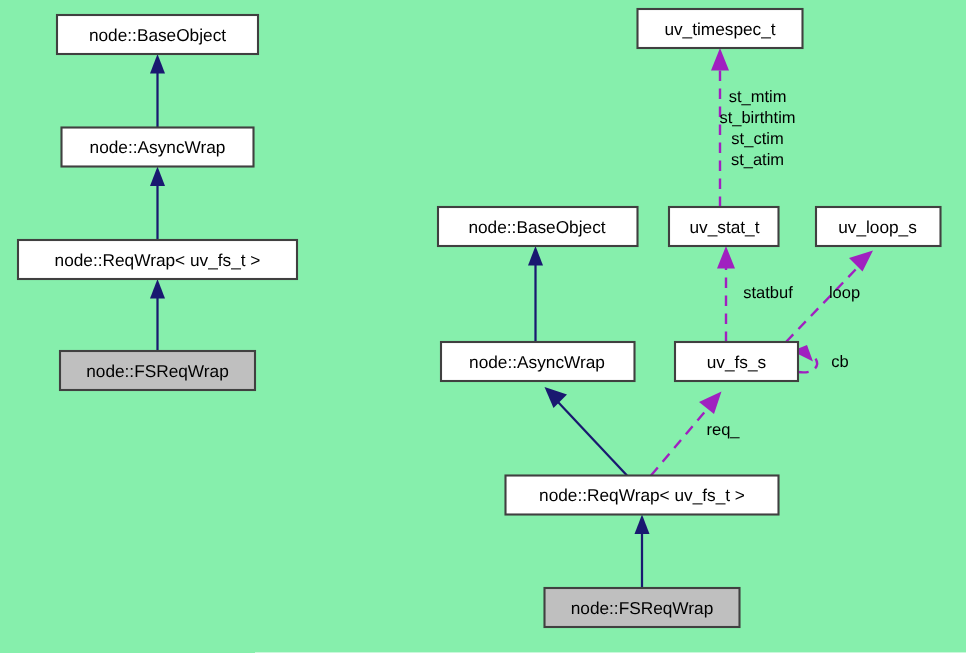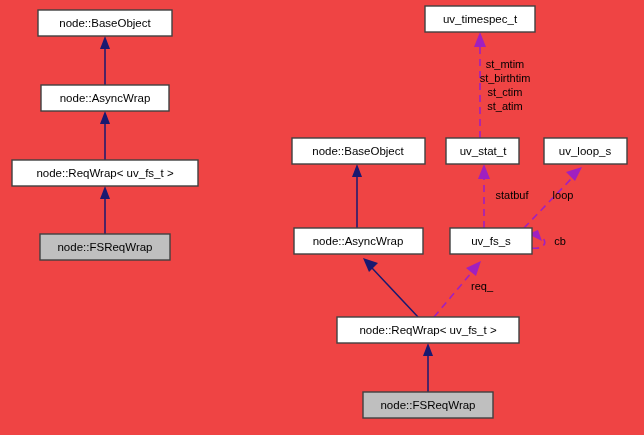--- a/index.html
+++ b/index.html
@@ -7,21 +7,21 @@
     padding: 0;
     background: #ffffff;
   }
   body {
     font-family: "Liberation Sans", sans-serif;
   }
   #canvas {
     position: relative;
     width: 644px;
     height: 435px;
-    background: #ef4444;
+    background: #86efac;
     overflow: hidden;
   }
   svg.diagram {
     position: absolute;
     left: 0;
     top: 0;
     width: 644px;
     height: 435px;
   }
   .node-box {

